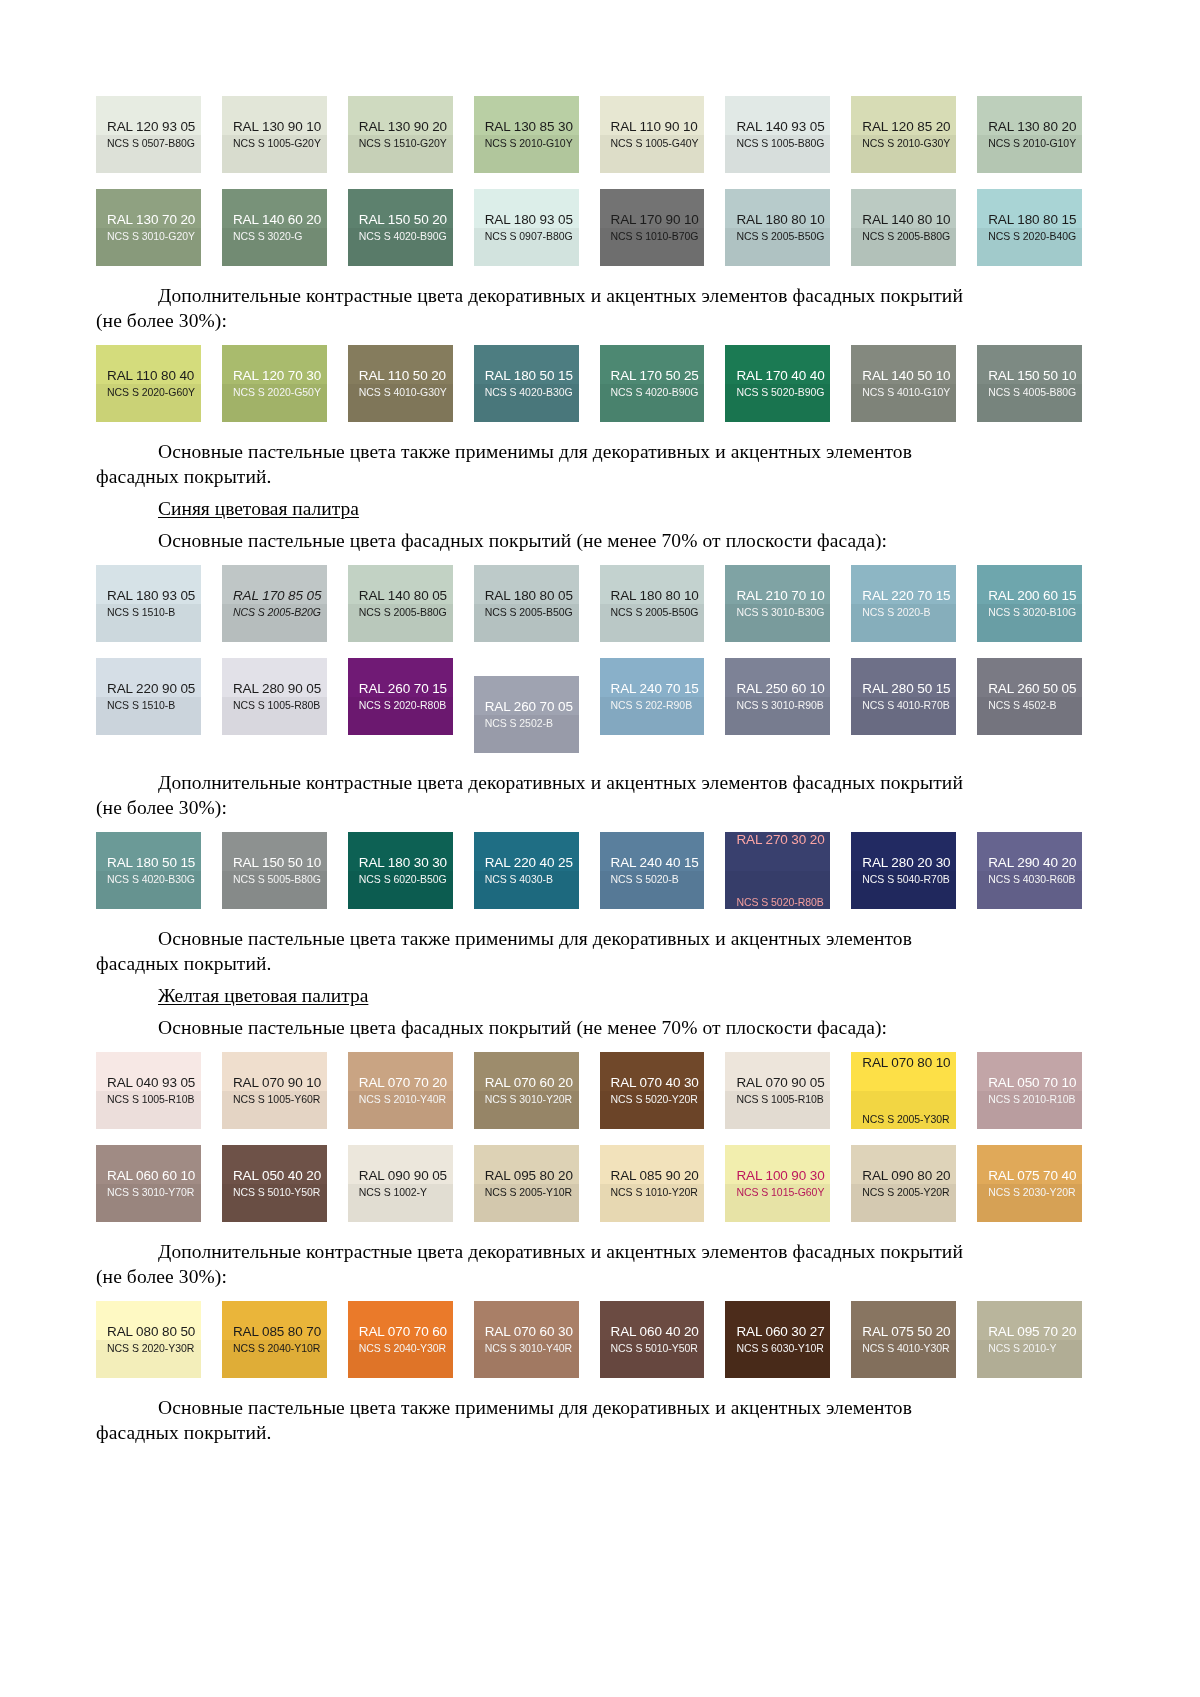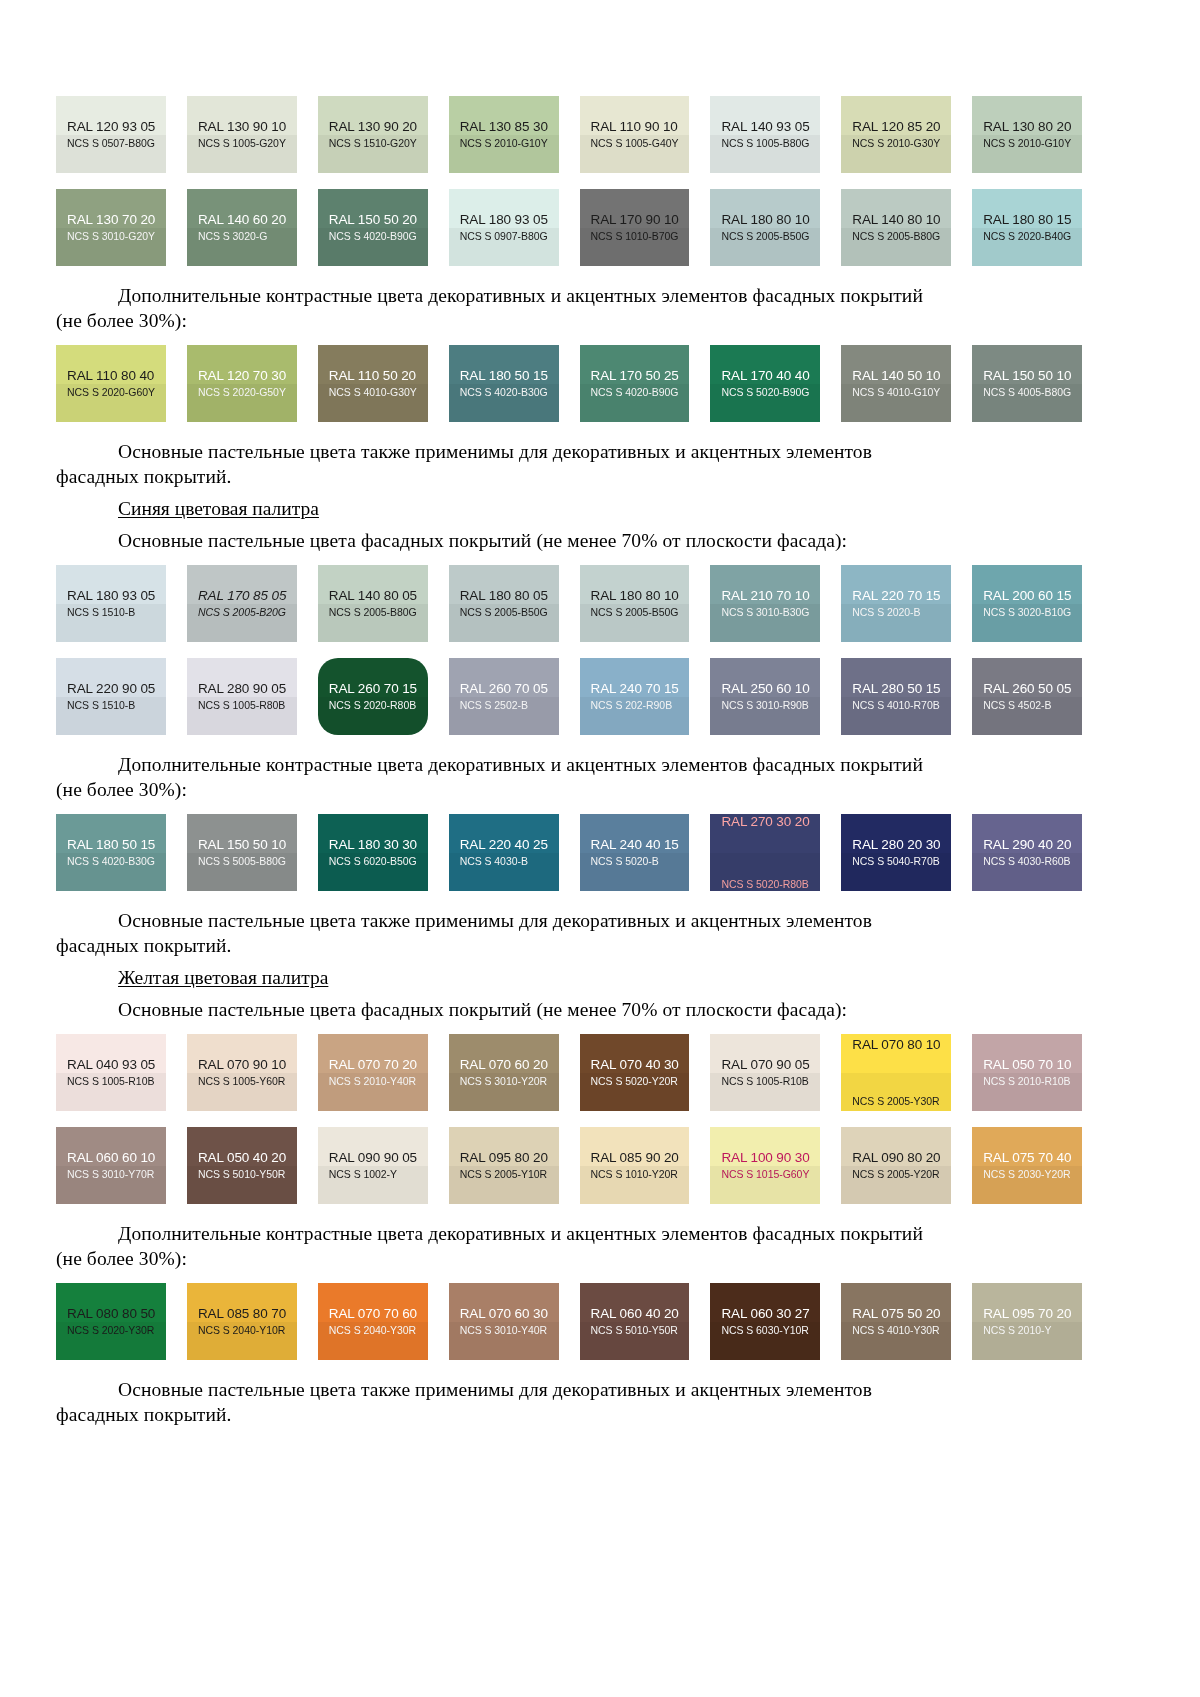--- a/index.html
+++ b/index.html
@@ -14,21 +14,21 @@
     font-family: "Liberation Serif", "DejaVu Serif", serif;
     color: #000000;
     overflow: hidden;
     position: relative;
   }
 
   .page {
     width: 1200px;
     height: 1697px;
     box-sizing: border-box;
-    padding: 96px 118px 0 56px;
+    padding: 96px 118px 0 96px;
     position: relative;
   }
 
   
   .para {
     font-family: "Liberation Serif", "DejaVu Serif", serif;
     font-size: 19.5px;
     line-height: 25px;
     text-align: justify;
     text-indent: 62px;
@@ -275,25 +275,25 @@
     </div>
     <div class="swatch-row">
       <div class="swatch" style="background-color: rgb(213, 222, 230); color: rgb(28, 28, 28);">
         <span class="ral">RAL 220 90 05</span>
         <span class="ncs">NCS S 1510-B</span>
       </div>
       <div class="swatch" style="background-color: rgb(226, 225, 232); color: rgb(28, 28, 28);">
         <span class="ral">RAL 280 90 05</span>
         <span class="ncs">NCS S 1005-R80B</span>
       </div>
-      <div class="swatch" style="background-color: #14532d; color: rgb(255, 255, 255); border-radius: 20px;">
+      <div class="swatch" style="background-color: #701a75; color: rgb(255, 255, 255);">
         <span class="ral">RAL 260 70 15</span>
         <span class="ncs">NCS S 2020-R80B</span>
       </div>
-      <div class="swatch" style="background-color: rgb(159, 163, 177); color: rgb(255, 255, 255);">
+      <div class="swatch" style="background-color: rgb(159, 163, 177); color: rgb(255, 255, 255); margin-top: 18px;">
         <span class="ral">RAL 260 70 05</span>
         <span class="ncs">NCS S 2502-B</span>
       </div>
       <div class="swatch" style="background-color: rgb(137, 176, 201); color: rgb(255, 255, 255);">
         <span class="ral">RAL 240 70 15</span>
         <span class="ncs">NCS S 202-R90B</span>
       </div>
       <div class="swatch" style="background-color: rgb(125, 130, 150); color: rgb(255, 255, 255);">
         <span class="ral">RAL 250 60 10</span>
         <span class="ncs">NCS S 3010-R90B</span>
@@ -441,21 +441,21 @@
 
   <div class="spacer-m"></div>
 
   <p class="para"><span>Дополнительные контрастные цвета декоративных и акцентных элементов фасадных покрытий</span></p>
   <p class="para no-indent"><span>(не более 30%):</span></p>
 
   <div class="spacer-s"></div>
 
   <div class="grid-block">
     <div class="swatch-row">
-      <div class="swatch" style="background-color: #15803d; color: rgb(28, 28, 28);">
+      <div class="swatch" style="background-color: #fef9c3; color: rgb(28, 28, 28);">
         <span class="ral">RAL 080 80 50</span>
         <span class="ncs">NCS S 2020-Y30R</span>
       </div>
       <div class="swatch" style="background-color: rgb(234, 181, 58); color: rgb(28, 28, 28);">
         <span class="ral">RAL 085 80 70</span>
         <span class="ncs">NCS S 2040-Y10R</span>
       </div>
       <div class="swatch" style="background-color: rgb(234, 122, 42); color: rgb(255, 255, 255);">
         <span class="ral">RAL 070 70 60</span>
         <span class="ncs">NCS S 2040-Y30R</span>

